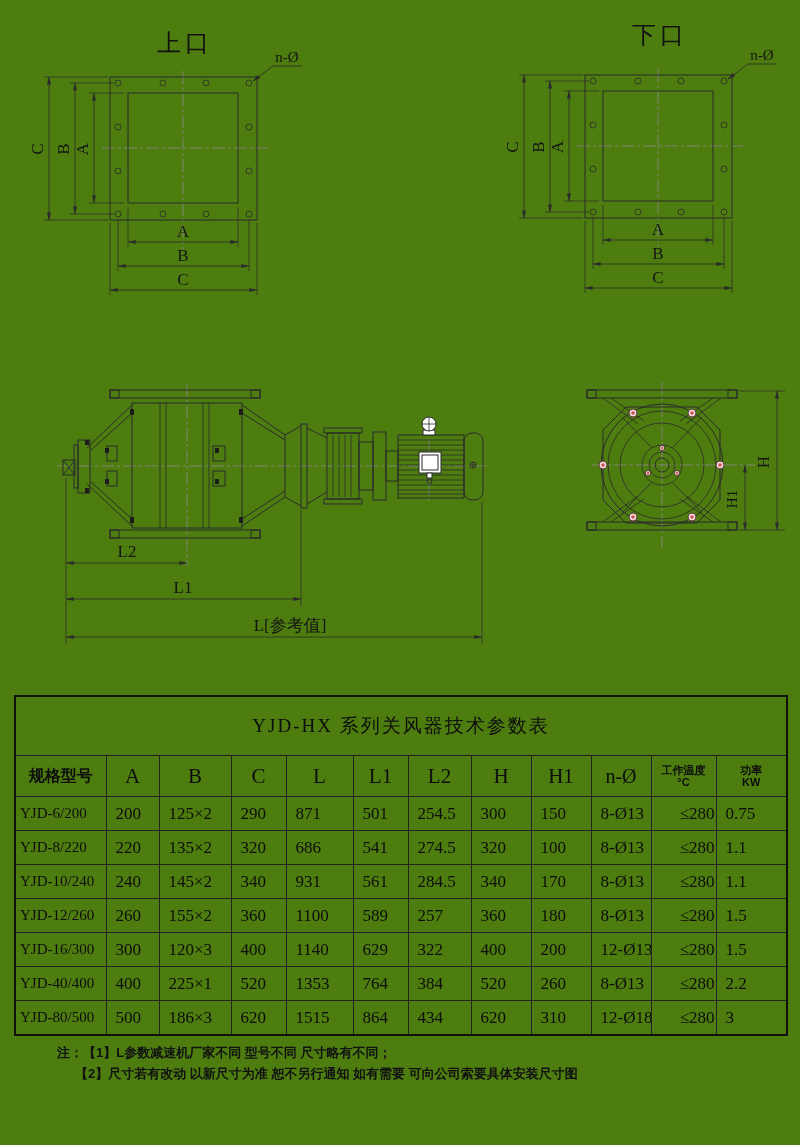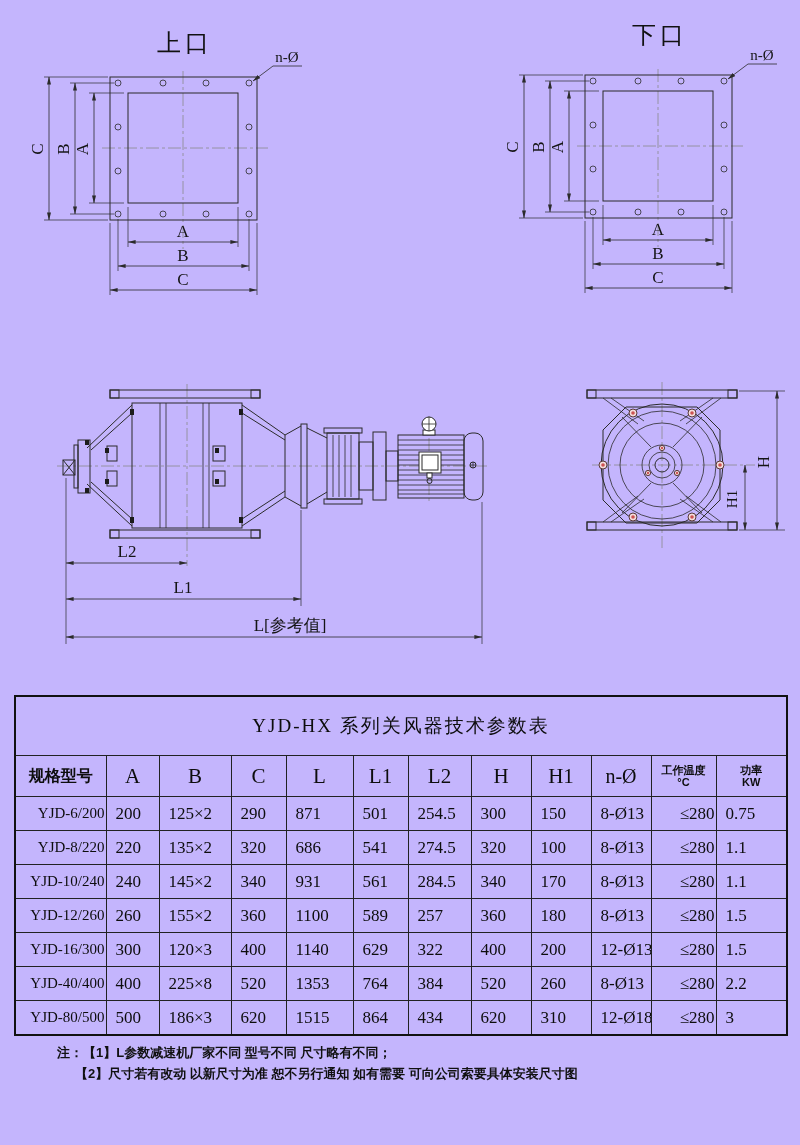--- a/index.html
+++ b/index.html
@@ -1,16 +1,16 @@
 <!DOCTYPE html>
 <html><head>
 <meta charset="utf-8">
 <style>
   html,body{margin:0;padding:0;background:#fff;}
-  .page{position:relative;width:800px;height:1145px;background:#c4b5fd;overflow:hidden;
+  .page{position:relative;width:800px;height:1145px;background:#4d7c0f;overflow:hidden;
         font-family:"Liberation Serif",serif;color:#111;}
   svg.drw{position:absolute;overflow:visible;}
   
   .ln{stroke:#2b2b2b;stroke-width:1;fill:none;}
   .thin{stroke-width:0.8;}
   .cl{stroke:#8a8a8a;stroke-width:0.8;fill:none;stroke-dasharray:13 3 3 3;}
   .dim line{stroke:#2b2b2b;stroke-width:0.8;}
   .dim .ext{stroke-width:0.7;}
   .dimtext{font-family:"Liberation Serif",serif;font-size:17px;fill:#151515;}
   .cjk-title{font-family:"Liberation Serif",serif;font-size:24px;fill:#111;letter-spacing:4px;}
@@ -22,21 +22,21 @@
   
   .tblwrap{position:absolute;left:14px;top:695px;width:772px;}
   table.spec{border-collapse:collapse;table-layout:fixed;width:772px;border:2px solid #111;}
   table.spec td,table.spec th{border:1px solid #222;font-weight:normal;overflow:hidden;
       white-space:nowrap;font-family:"Liberation Serif",serif;color:#0d0d0d;}
   .t-title{height:56px;text-align:center;font-size:19px;letter-spacing:2px;}
   .t-head th{height:38px;text-align:center;font-size:21px;}
   .t-head th.h-model{font-size:16px;font-weight:bold;font-family:"Liberation Sans",sans-serif;}
   .t-head th.h-nd{font-size:20px;}
   .t-head th.h-small{font-size:11px;line-height:12px;font-family:"Liberation Sans",sans-serif;font-weight:bold;}
-  td.c-model{height:31px;font-size:15px;padding-left:4px;text-align:right;}
+  td.c-model{height:31px;font-size:15px;padding-left:4px;text-align:left;}
   td.c-num{height:31px;font-size:17px;padding-left:9px;text-align:left;}
   td.c-temp{height:31px;font-size:17px;text-align:right;}
   
   .notes{position:absolute;left:57px;top:1042px;font-family:"Liberation Sans",sans-serif;
          font-size:13px;font-weight:bold;color:#111;line-height:21px;}
   .notes .l2{margin-left:18px;}
 </style>
 </head>
 <body>
 
@@ -488,21 +488,21 @@
             <td class="c-num">322</td>
             <td class="c-num">400</td>
             <td class="c-num">200</td>
             <td class="c-num">12-Ø13</td>
             <td class="c-temp">≤280</td>
             <td class="c-num">1.5</td>
           </tr>
           <tr>
             <td class="c-model">YJD-40/400</td>
             <td class="c-num">400</td>
-            <td class="c-num">225×8</td>
+            <td class="c-num">225×1</td>
             <td class="c-num">520</td>
             <td class="c-num">1353</td>
             <td class="c-num">764</td>
             <td class="c-num">384</td>
             <td class="c-num">520</td>
             <td class="c-num">260</td>
             <td class="c-num">8-Ø13</td>
             <td class="c-temp">≤280</td>
             <td class="c-num">2.2</td>
           </tr>

